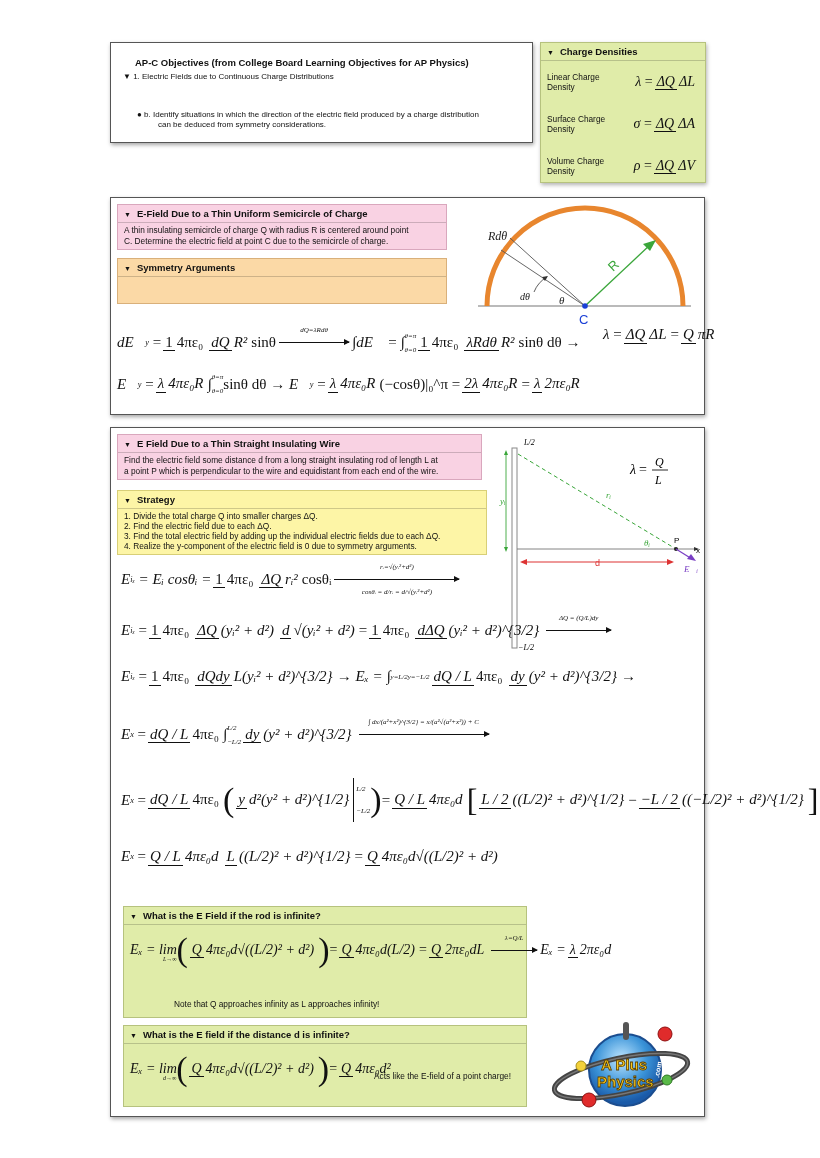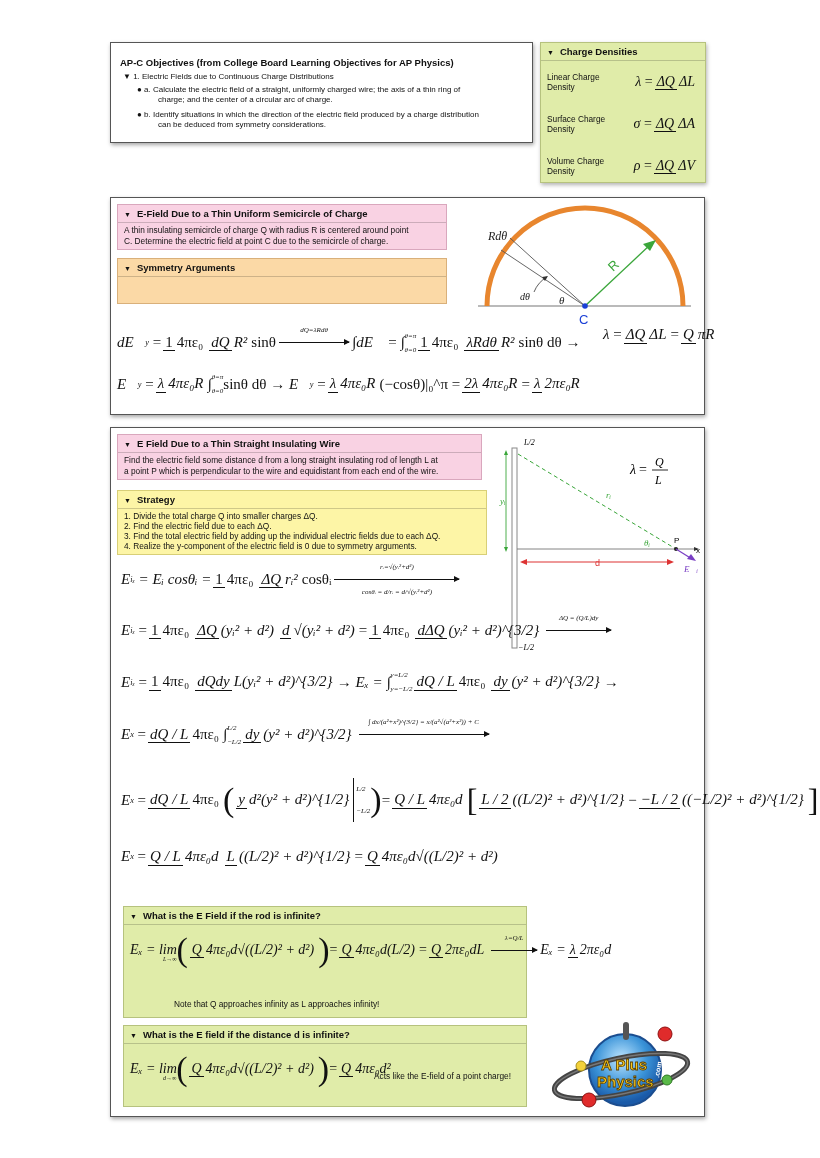--- a/index.html
+++ b/index.html
@@ -27,27 +27,22 @@
   .arrow-lab .lab { font-size: 7px; line-height: 8px; }
   .arrow-lab .line { position: relative; height: 1px; background: #111; }
   .arrow-lab .line:after { content: ""; position: absolute; right: -1px; top: -3px; border-left: 6px solid #111; border-top: 3.5px solid transparent; border-bottom: 3.5px solid transparent; }
   .dens-row { display: flex; align-items: center; justify-content: space-between; padding: 0 6px; height: 42px; gap: 12px; }
   .dens-label { font-size: 8.3px; font-style: normal; font-family: "Liberation Sans", sans-serif; }
 </style>
 </head>
 <body>
 
 <div class="panel" style="left:110px;top:42px;width:423px;height:101px;">
-  <div class="abs obj-title" style="left:9px;top:14px;">AP-C Objectives (from College Board Learning Objectives for AP Physics)</div>
+  <div class="abs obj-title" style="left:24px;top:14px;">AP-C Objectives (from College Board Learning Objectives for AP Physics)</div>
   <div class="abs obj-line" style="left:12px;top:29px;">▼ 1.  Electric Fields due to Continuous Charge Distributions</div>
-  <div class="abs obj-line" style="left:26px;top:42px;">
-    <span>●</span> <span>a.</span>
-    <span>Calculate the electric field of a straight, uniformly charged wire; the axis of a thin ring of</span><br>
-    <span style="padding-left:21px">charge; and the center of a circular arc of charge.</span>
-  </div>
   <div class="abs obj-line" style="left:26px;top:67px;">
     <span>●</span> <span>b.</span>
     <span>Identify situations in which the direction of the electric field produced by a charge distribution</span><br>
     <span style="padding-left:21px">can be deduced from symmetry considerations.</span>
   </div>
 </div>
 
 <div class="box green" style="left:540px;top:42px;width:166px;height:141px;box-shadow:1px 2px 4px rgba(0,0,0,0.3);">
   <div class="box-head"><span class="tri">▼</span><span>Charge Densities</span></div>
   <div class="dens-row">
@@ -290,21 +285,21 @@
       <span class="up">&nbsp;=</span>
     <span class="frac">
         <span class="n up">1</span>
         <span class="d up">4πε₀</span>
       </span>
     <span class="frac">
         <span class="n">dQdy</span>
         <span class="d">L(yᵢ² + d²)^{3/2}</span>
       </span>
     <span>→ Eₓ = ∫</span>
-    <span style="display:inline-flex;flex-direction:column;font-size:7px;line-height:14px;">
+    <span style="display:inline-flex;flex-direction:row;font-size:7px;line-height:14px;">
         <span>y=L/2</span>
         <span>y=−L/2</span>
       </span>
     <span class="frac">
         <span class="n">dQ / L</span>
         <span class="d up">4πε₀</span>
       </span>
     <span class="frac">
         <span class="n">dy</span>
         <span class="d">(y² + d²)^{3/2}</span>

